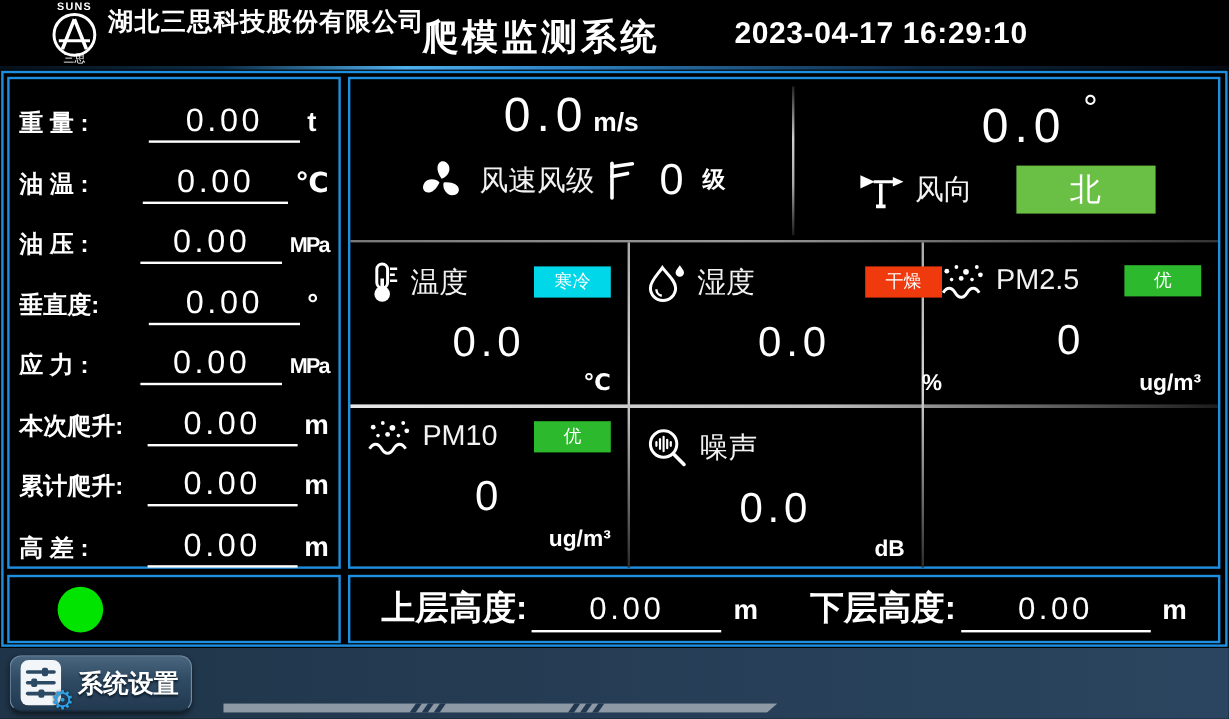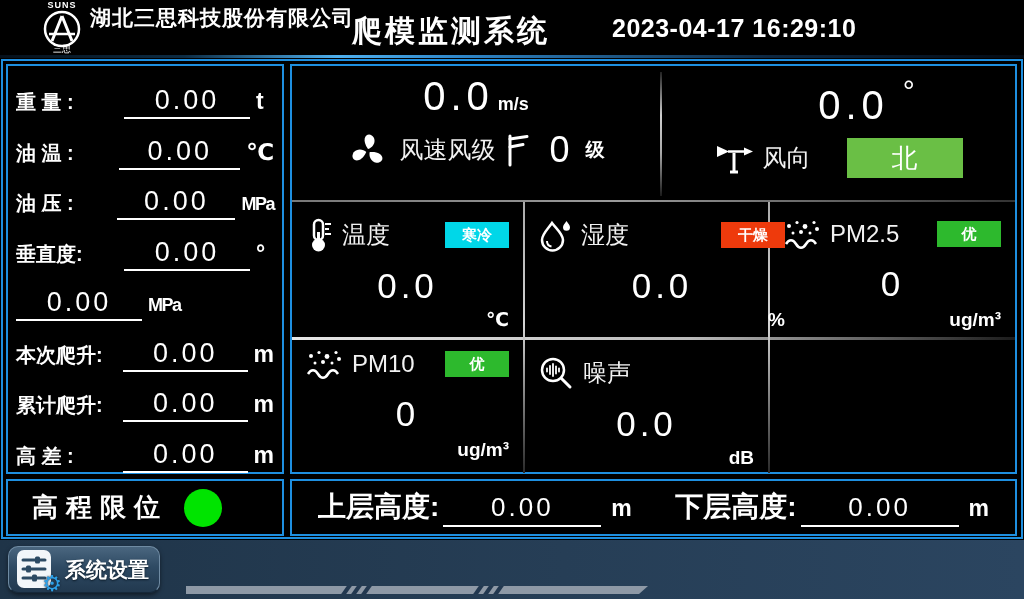--- a/index.html
+++ b/index.html
@@ -35,21 +35,21 @@
     font-size:27px;letter-spacing:3px;padding-bottom:1px}
   .lunit{font-size:23px;font-weight:bold;margin-left:6px;white-space:nowrap}
   .mpa .lunit{font-size:18px;letter-spacing:-1.5px;font-weight:bold}
 
   
   .wind-left{position:absolute;left:0;top:0;width:368px;height:134px}
   .wind-right{position:absolute;left:370px;top:0;width:353px;height:134px}
   .wind-vdiv{position:absolute;left:368px;top:6px;width:2px;height:124px;
     background:linear-gradient(180deg,#222,#cfcfcf 35%,#aaa 65%,#1a1a1a)}
   .wind-value-line{text-align:center;margin-top:8px;font-size:40px;letter-spacing:5px}
-  .wind-unit{font-size:18px;font-weight:bold;letter-spacing:0;margin-left:4px}
+  .wind-unit{font-size:22px;font-weight:bold;letter-spacing:0;margin-left:4px}
   .wind-deg{font-size:30px;vertical-align:18px;letter-spacing:0;margin-left:14px}
   .wind-right .wind-value-line{padding-left:56px}
   .wind-row2{display:flex;align-items:center;justify-content:center;margin-top:10px;gap:10px}
   .wind-label{font-size:24px;color:#f2f2f2}
   .wind-level{font-size:36px;margin:0 6px 0 10px}
   .wind-level-unit{font-size:19px;font-weight:bold}
   .dir-btn{width:116px;height:40px;margin-left:26px;display:flex;align-items:center;justify-content:center;
     font-size:26px;color:#fff;cursor:pointer}
 
   
@@ -58,21 +58,21 @@
   .gh2{position:absolute;left:0;top:271px;width:723px;height:3px;
     background:linear-gradient(90deg,#e8e8e8,#bbb 55%,#1c1c1c 100%)}
   .gv1{position:absolute;left:231px;top:136px;width:2px;height:271px;
     background:linear-gradient(180deg,#aaa,#d5d5d5 45%,#2a2a2a)}
   .gv2{position:absolute;left:476px;top:136px;width:2px;height:271px;
     background:linear-gradient(180deg,#aaa,#d5d5d5 45%,#2a2a2a)}
   .cell{position:absolute;height:135px}
   .cell-head{display:flex;align-items:center;gap:10px;padding:16px 14px 0 14px}
   .cell-label{font-size:24px;color:#f2f2f2;white-space:nowrap}
   .badge{margin-left:auto;min-width:64px;height:26px;line-height:26px;text-align:center;
-    font-size:15px;font-weight:bold;color:#fff;padding:0 6px}
+    font-size:15px;font-weight:normal;color:#fff;padding:0 6px}
   .cell-value{text-align:center;font-size:35px;letter-spacing:4px;margin-top:14px}
   .cell-unit{position:absolute;right:14px;bottom:6px;font-size:19px;font-weight:bold}
 
   
   .limit-label{font-size:26px;font-weight:bold;letter-spacing:8px}
   .limit-dot{width:38px;height:38px;border-radius:50%;margin-left:16px}
   .hgroup{display:flex;align-items:baseline}
   .hlabel{font-size:28px;font-weight:bold;white-space:nowrap}
   .hvalue{display:inline-block;width:158px;border-bottom:2px solid #fff;text-align:center;
     font-size:26px;letter-spacing:3px;padding-bottom:2px;margin-left:4px}
@@ -132,20 +132,21 @@
     <span class="llabel">油 压 :</span>
     <span class="lvalue">0.00</span>
     <span class="lunit">MPa</span>
   </div>
   <div class="lrow">
     <span class="llabel">垂直度:</span>
     <span class="lvalue">0.00</span>
     <span class="lunit">°</span>
   </div>
   <div class="lrow mpa">
+    <span class="llabel">应 力 :</span>
     <span class="lvalue">0.00</span>
     <span class="lunit">MPa</span>
   </div>
   <div class="lrow">
     <span class="llabel">本次爬升:</span>
     <span class="lvalue">0.00</span>
     <span class="lunit">m</span>
   </div>
   <div class="lrow">
     <span class="llabel">累计爬升:</span>
@@ -295,21 +296,20 @@
         </g>
       </svg>
       <span class="cell-label">噪声</span>
     </div>
     <div class="cell-value">0.0</div>
     <span class="cell-unit">dB</span>
   </div>
 </div>
 
 <div class="panel limit-panel" style="border-color: rgb(30, 143, 224);">
-  <span class="limit-label">高程限位</span>
   <span class="limit-dot" style="background-color: rgb(0, 228, 0);"></span>
 </div>
 
 <div class="panel heights-panel" style="border-color: rgb(30, 143, 224);">
   <div class="hgroup">
     <span class="hlabel">上层高度:</span>
     <span class="hvalue">0.00</span>
     <span class="hunit">m</span>
   </div>
   <div class="hgroup">

